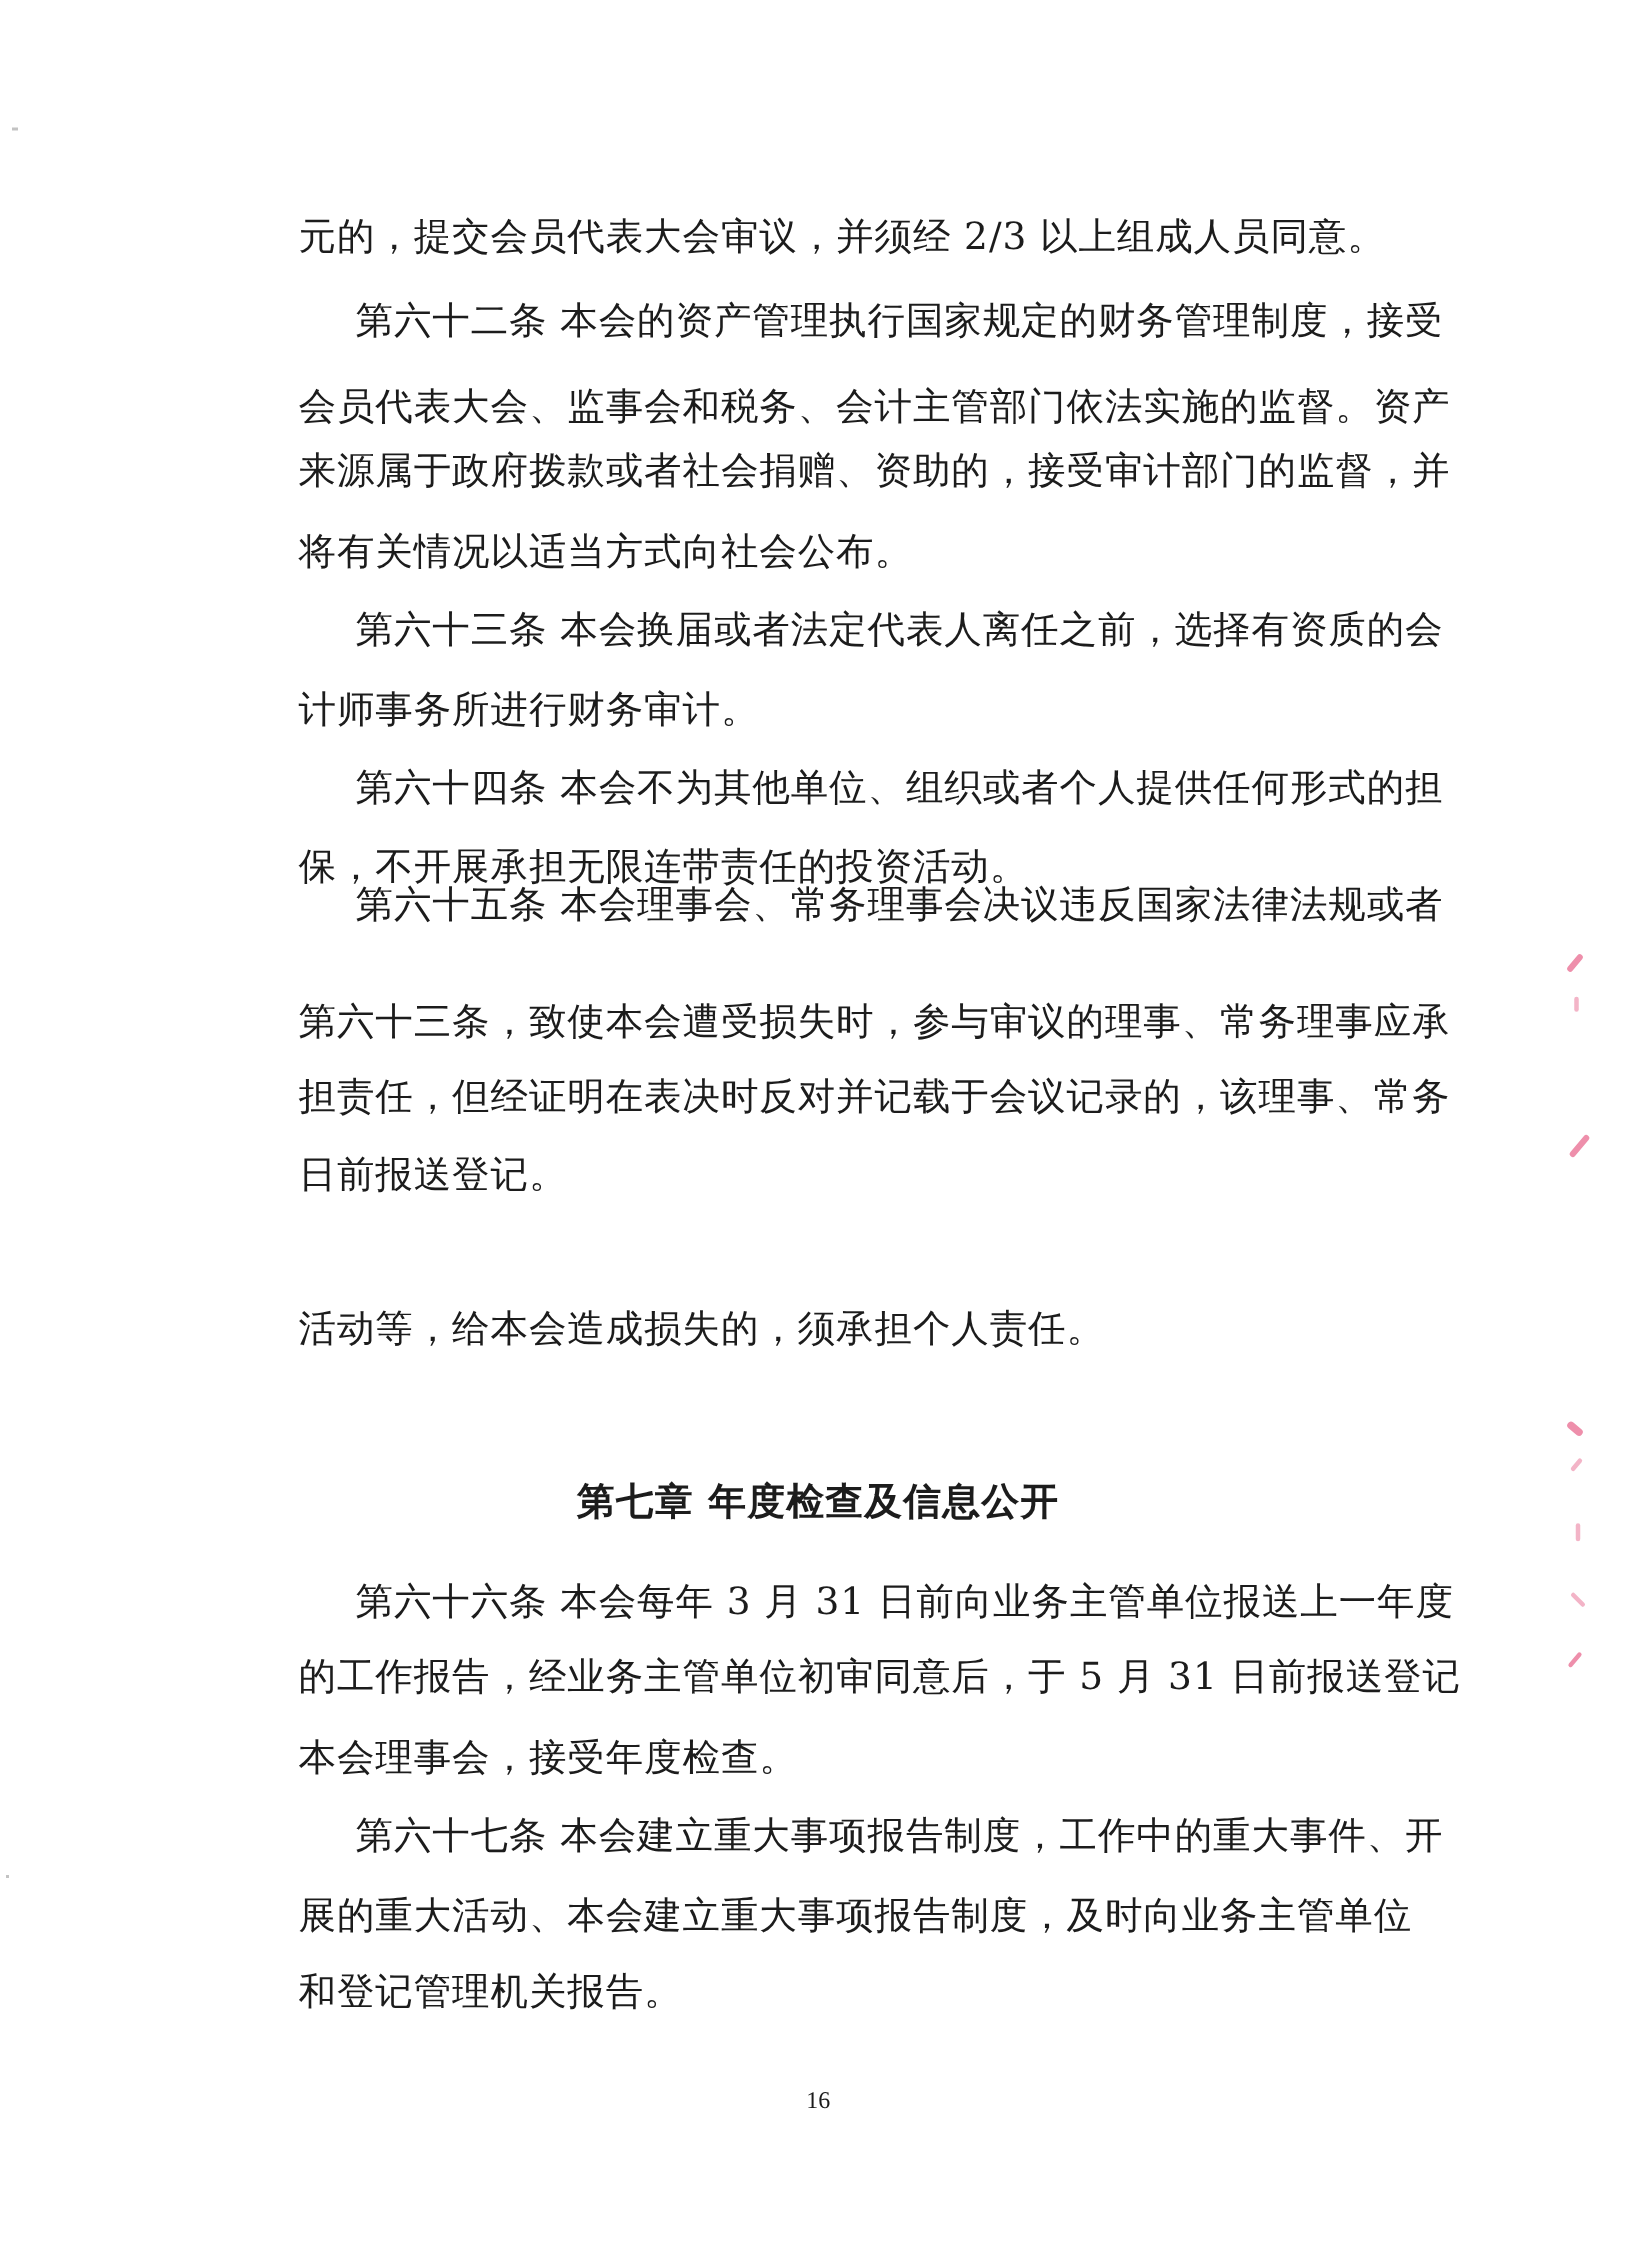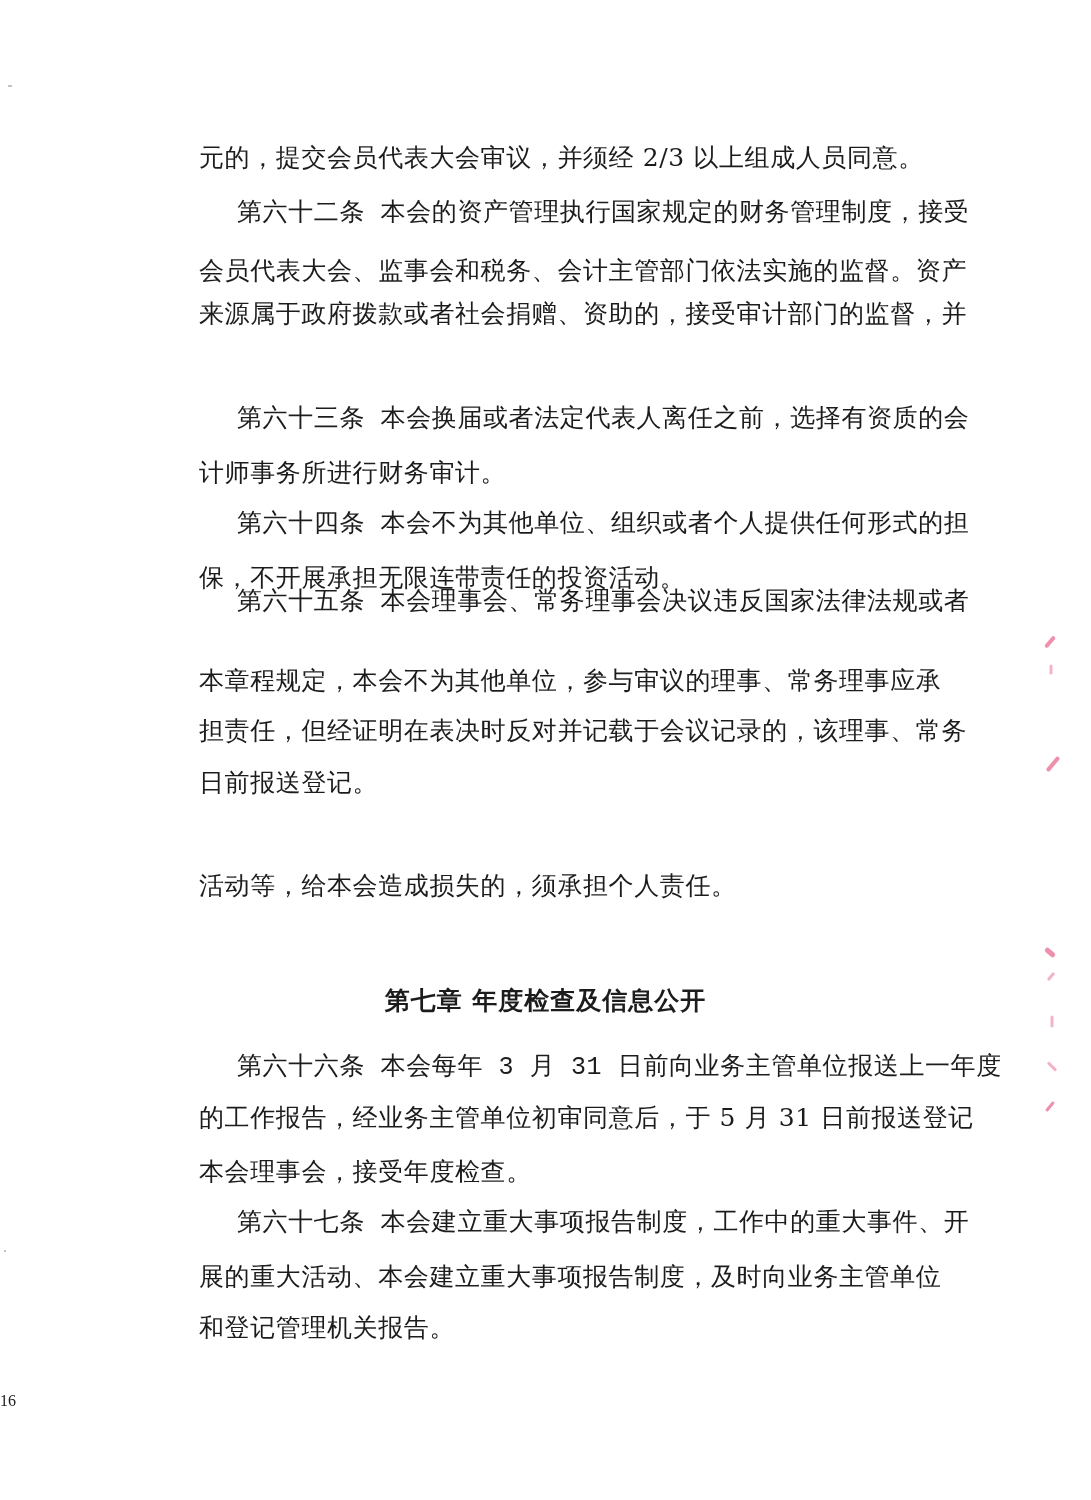--- a/index.html
+++ b/index.html
@@ -5,52 +5,53 @@
     html, body { margin: 0; padding: 0; }
     body {
       width: 1091px; height: 1500px; background: #ffffff; position: relative; overflow: hidden;
       font-family: "DejaVu Serif", "Liberation Serif", serif; color: #1c1c1c;
     }
     .page { position: absolute; left: 0; top: 0; width: 1091px; height: 1500px; }
     .line {
       position: absolute; left: 160px; width: 745px; font-size: 25px; line-height: 30px;
       white-space: nowrap; letter-spacing: 0.6px; margin-left: 39px;
     }
-    .indent { left: 198px; font-family: Liberation Mono, monospace; }
+    .indent { left: 198px; }
     .heading {
       position: absolute; left: 0; width: 1091px; text-align: center; font-size: 25px; line-height: 30px;
       font-weight: bold; font-family: "DejaVu Sans", "Liberation Sans", sans-serif; letter-spacing: 1px;
     }
     .page-number {
-      position: absolute; left: 0; width: 1091px; top: 1392px; font-size: 16px;
+      position: absolute; left: 0; width: 1091px; top: 1392px; text-align: center; font-size: 16px;
       font-family: "Liberation Serif", serif;
     }
     .stamp-mark {
       position: absolute; background: #e86a8f; opacity: 0.75; border-radius: 3px; transform: rotate(-50deg);
     }
     .speck { position: absolute; width: 4px; height: 2px; background: #888; opacity: 0.5; }
   </style>
 </head>
 <body>
 
 <div class="page">
 
   <div class="line" style="top:143px">元的，提交会员代表大会审议，并须经 2/3 以上组成人员同意。</div>
   <div class="line indent" style="top:199px">第六十二条  本会的资产管理执行国家规定的财务管理制度，接受</div>
   <div class="line" style="top:299px">来源属于政府拨款或者社会捐赠、资助的，接受审计部门的监督，并</div>
   <div class="line" style="top:256px">会员代表大会、监事会和税务、会计主管部门依法实施的监督。资产</div>
+  <div class="line" style="top:353px">将有关情况以适当方式向社会公布。</div>
 
   <div class="line indent" style="top:405px">第六十三条  本会换届或者法定代表人离任之前，选择有资质的会</div>
   <div class="line" style="top:458px">计师事务所进行财务审计。</div>
 
   <div class="line indent" style="top:510px">第六十四条  本会不为其他单位、组织或者个人提供任何形式的担</div>
   <div class="line" style="top:563px">保，不开展承担无限连带责任的投资活动。</div>
 
   <div class="line indent" style="top:588px">第六十五条  本会理事会、常务理事会决议违反国家法律法规或者</div>
-  <div class="line" style="top:666px">本章程规定，本会不为其他单位，参与审议的理事、常务理事应承</div>
+  <div class="line" style="top:666px">第六十三条，致使本会遭受损失时，参与审议的理事、常务理事应承</div>
   <div class="line" style="top:716px">担责任，但经证明在表决时反对并记载于会议记录的，该理事、常务</div>
   <div class="line" style="top:768px">日前报送登记。</div>
   <div class="line" style="top:871px">活动等，给本会造成损失的，须承担个人责任。</div>
 
   <div class="heading" style="top:986px">第七章    年度检查及信息公开</div>
 
   <div class="line indent" style="top:1053px">第六十六条  本会每年 3 月 31 日前向业务主管单位报送上一年度</div>
   <div class="line" style="top:1103px">的工作报告，经业务主管单位初审同意后，于 5 月 31 日前报送登记</div>
   <div class="line" style="top:1157px">本会理事会，接受年度检查。</div>
   <div class="line indent" style="top:1209px">第六十七条  本会建立重大事项报告制度，工作中的重大事件、开</div>

